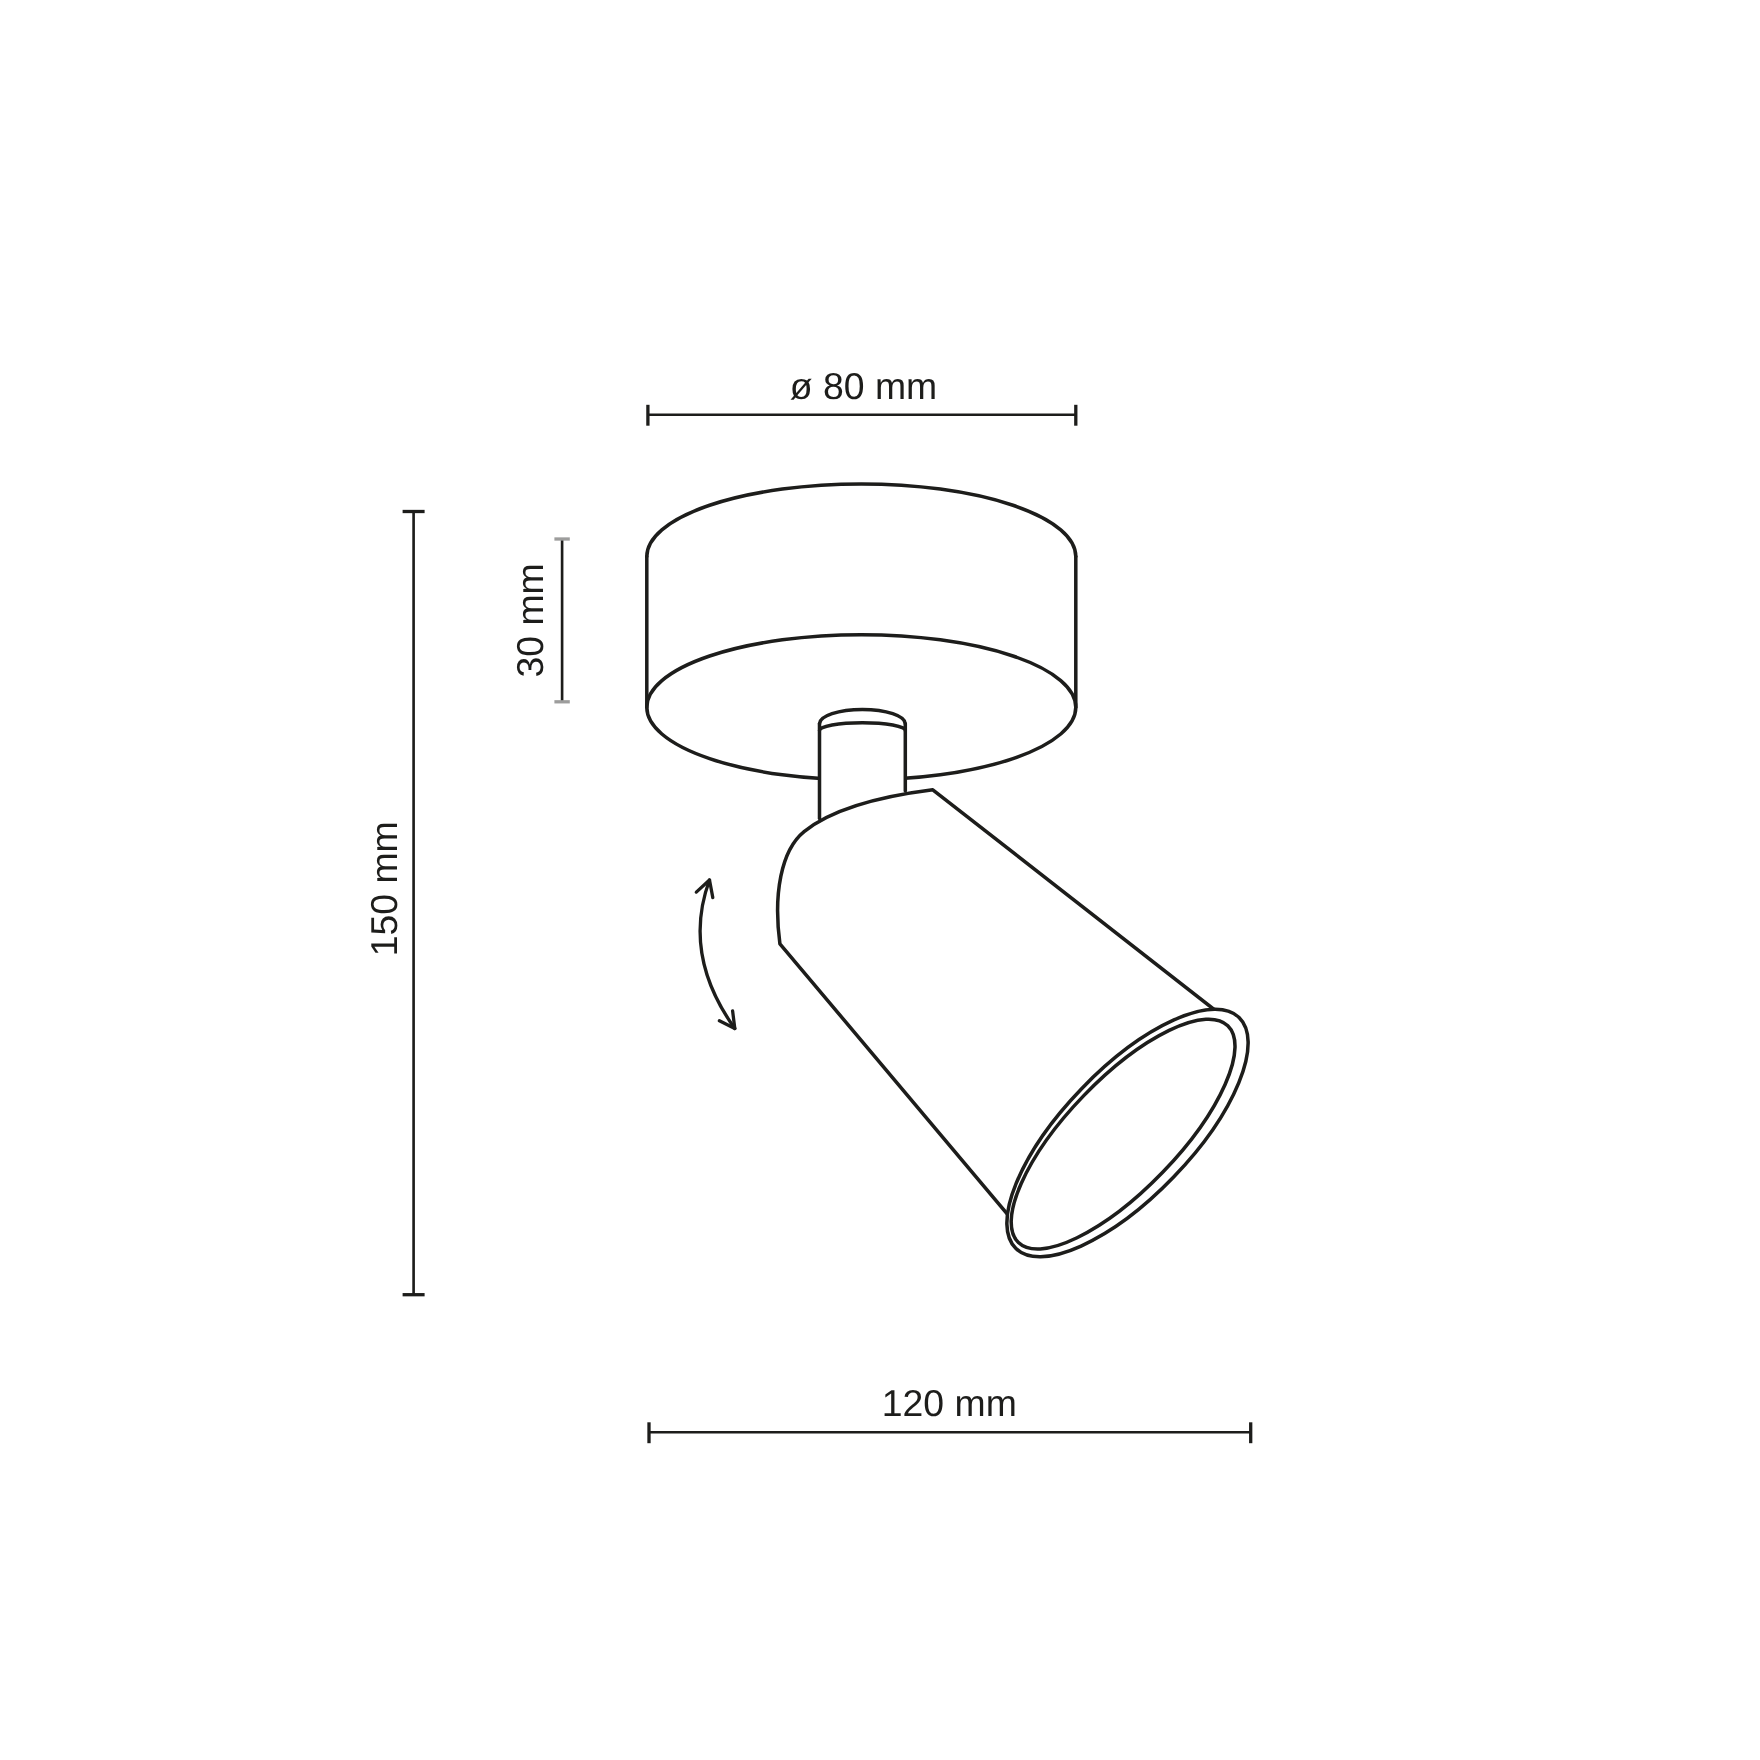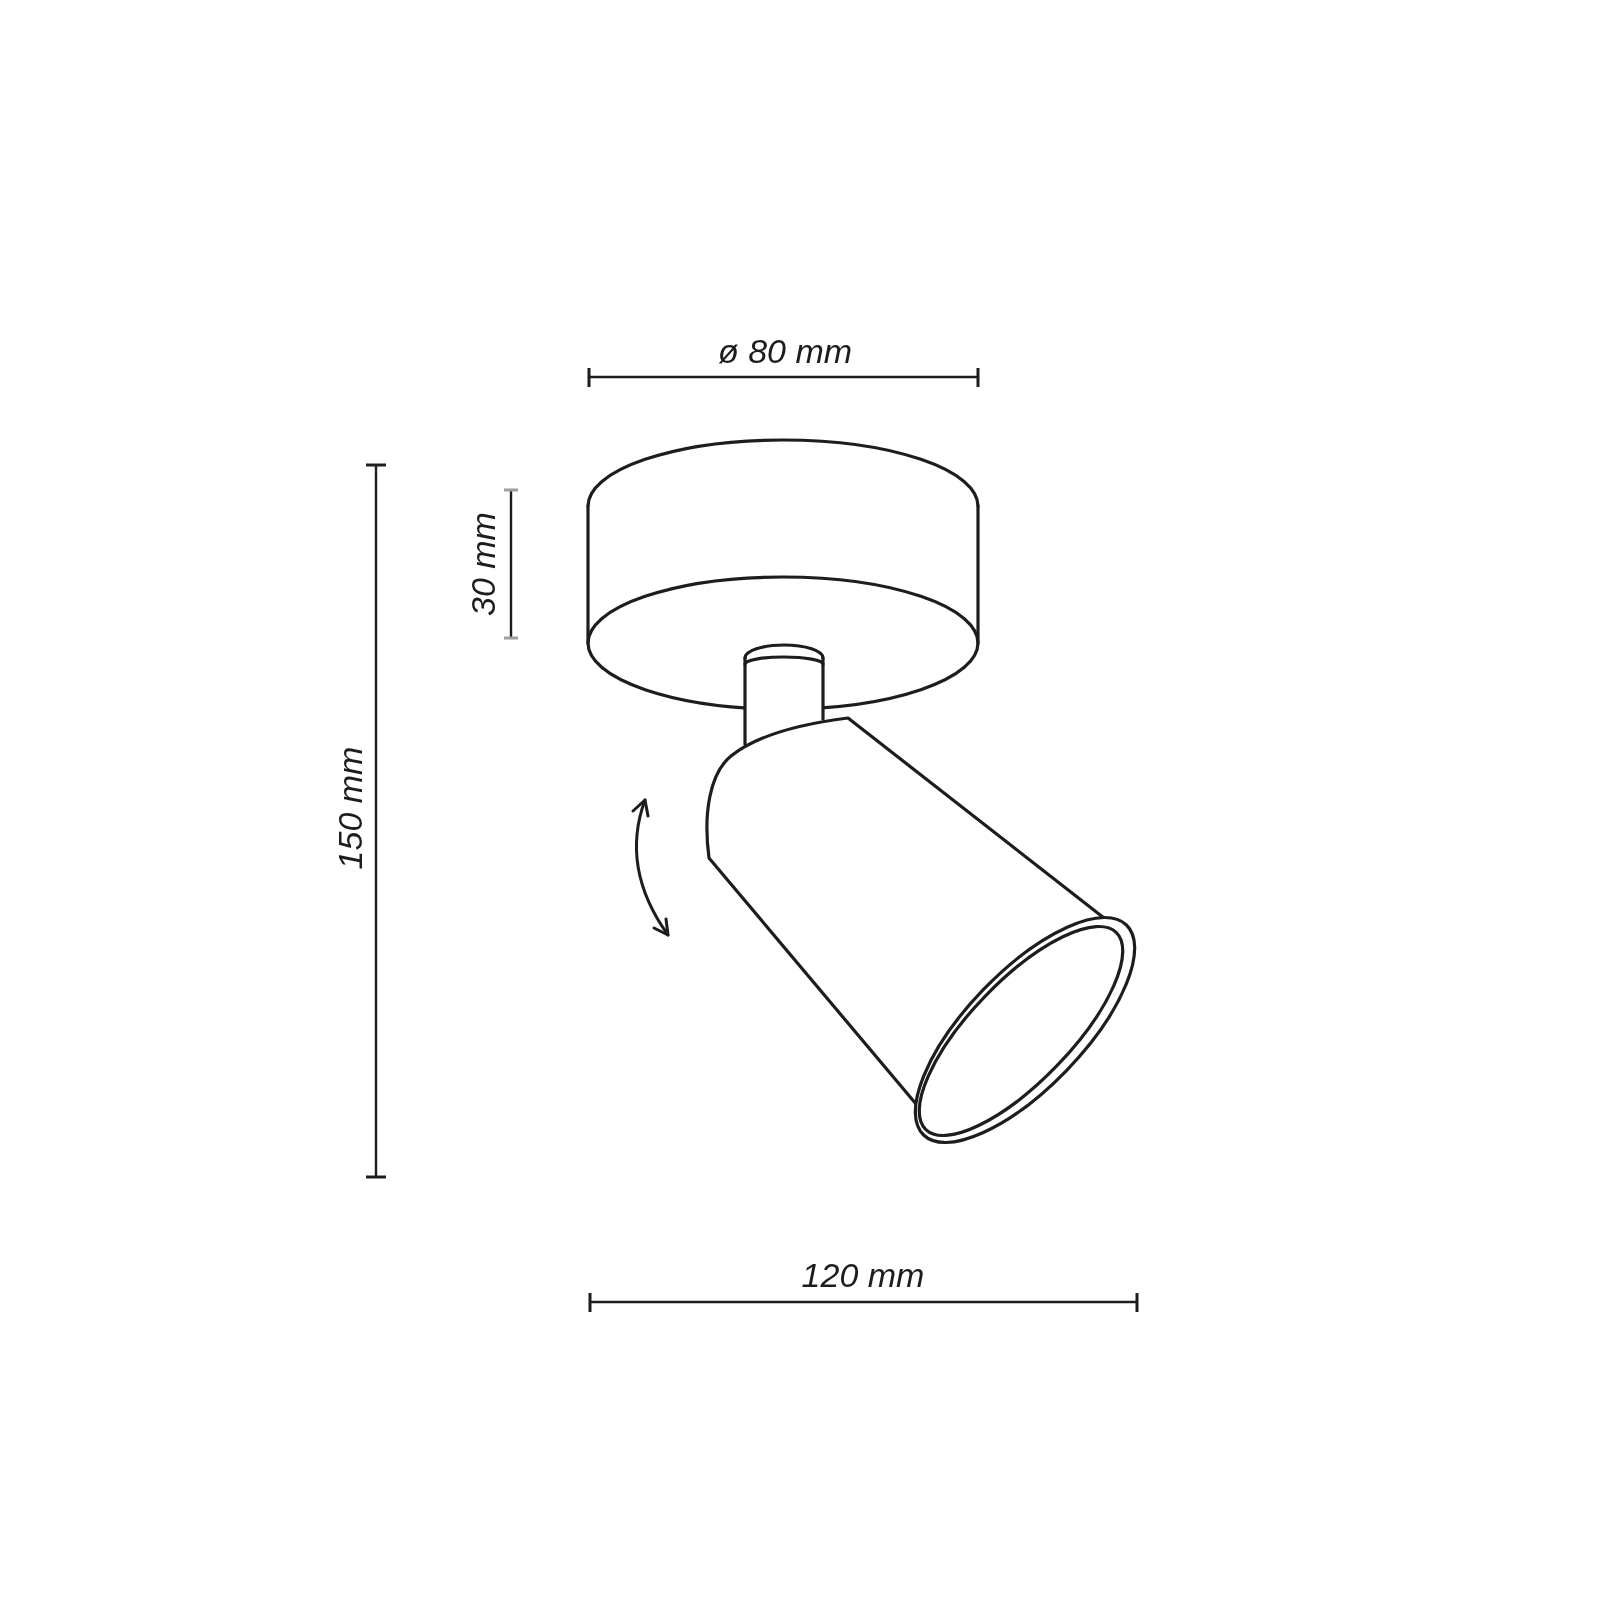--- a/index.html
+++ b/index.html
@@ -6,21 +6,20 @@
     margin: 0;
     padding: 0;
     background: #ffffff;
   }
   .stage {
     position: relative;
     width: 1600px;
     height: 1600px;
     background: #ffffff;
     overflow: hidden;
-    font-style: italic;
   }
   svg { display: block; }
   .outline {
     fill: none;
     stroke: #1d1d1b;
     stroke-width: 3.2;
     stroke-linecap: round;
     stroke-linejoin: round;
   }
   .whitefill {

